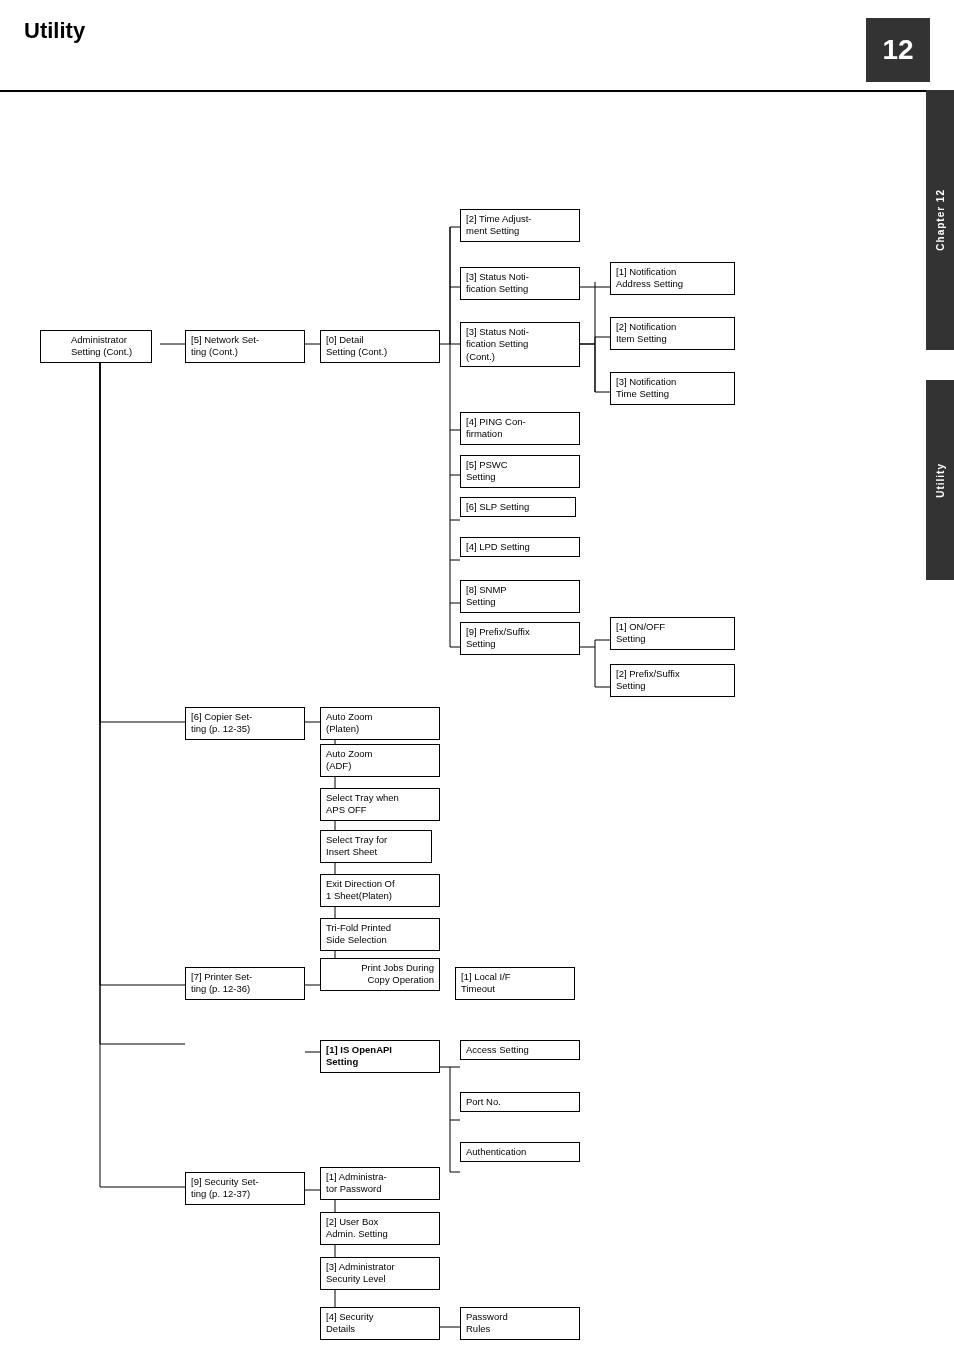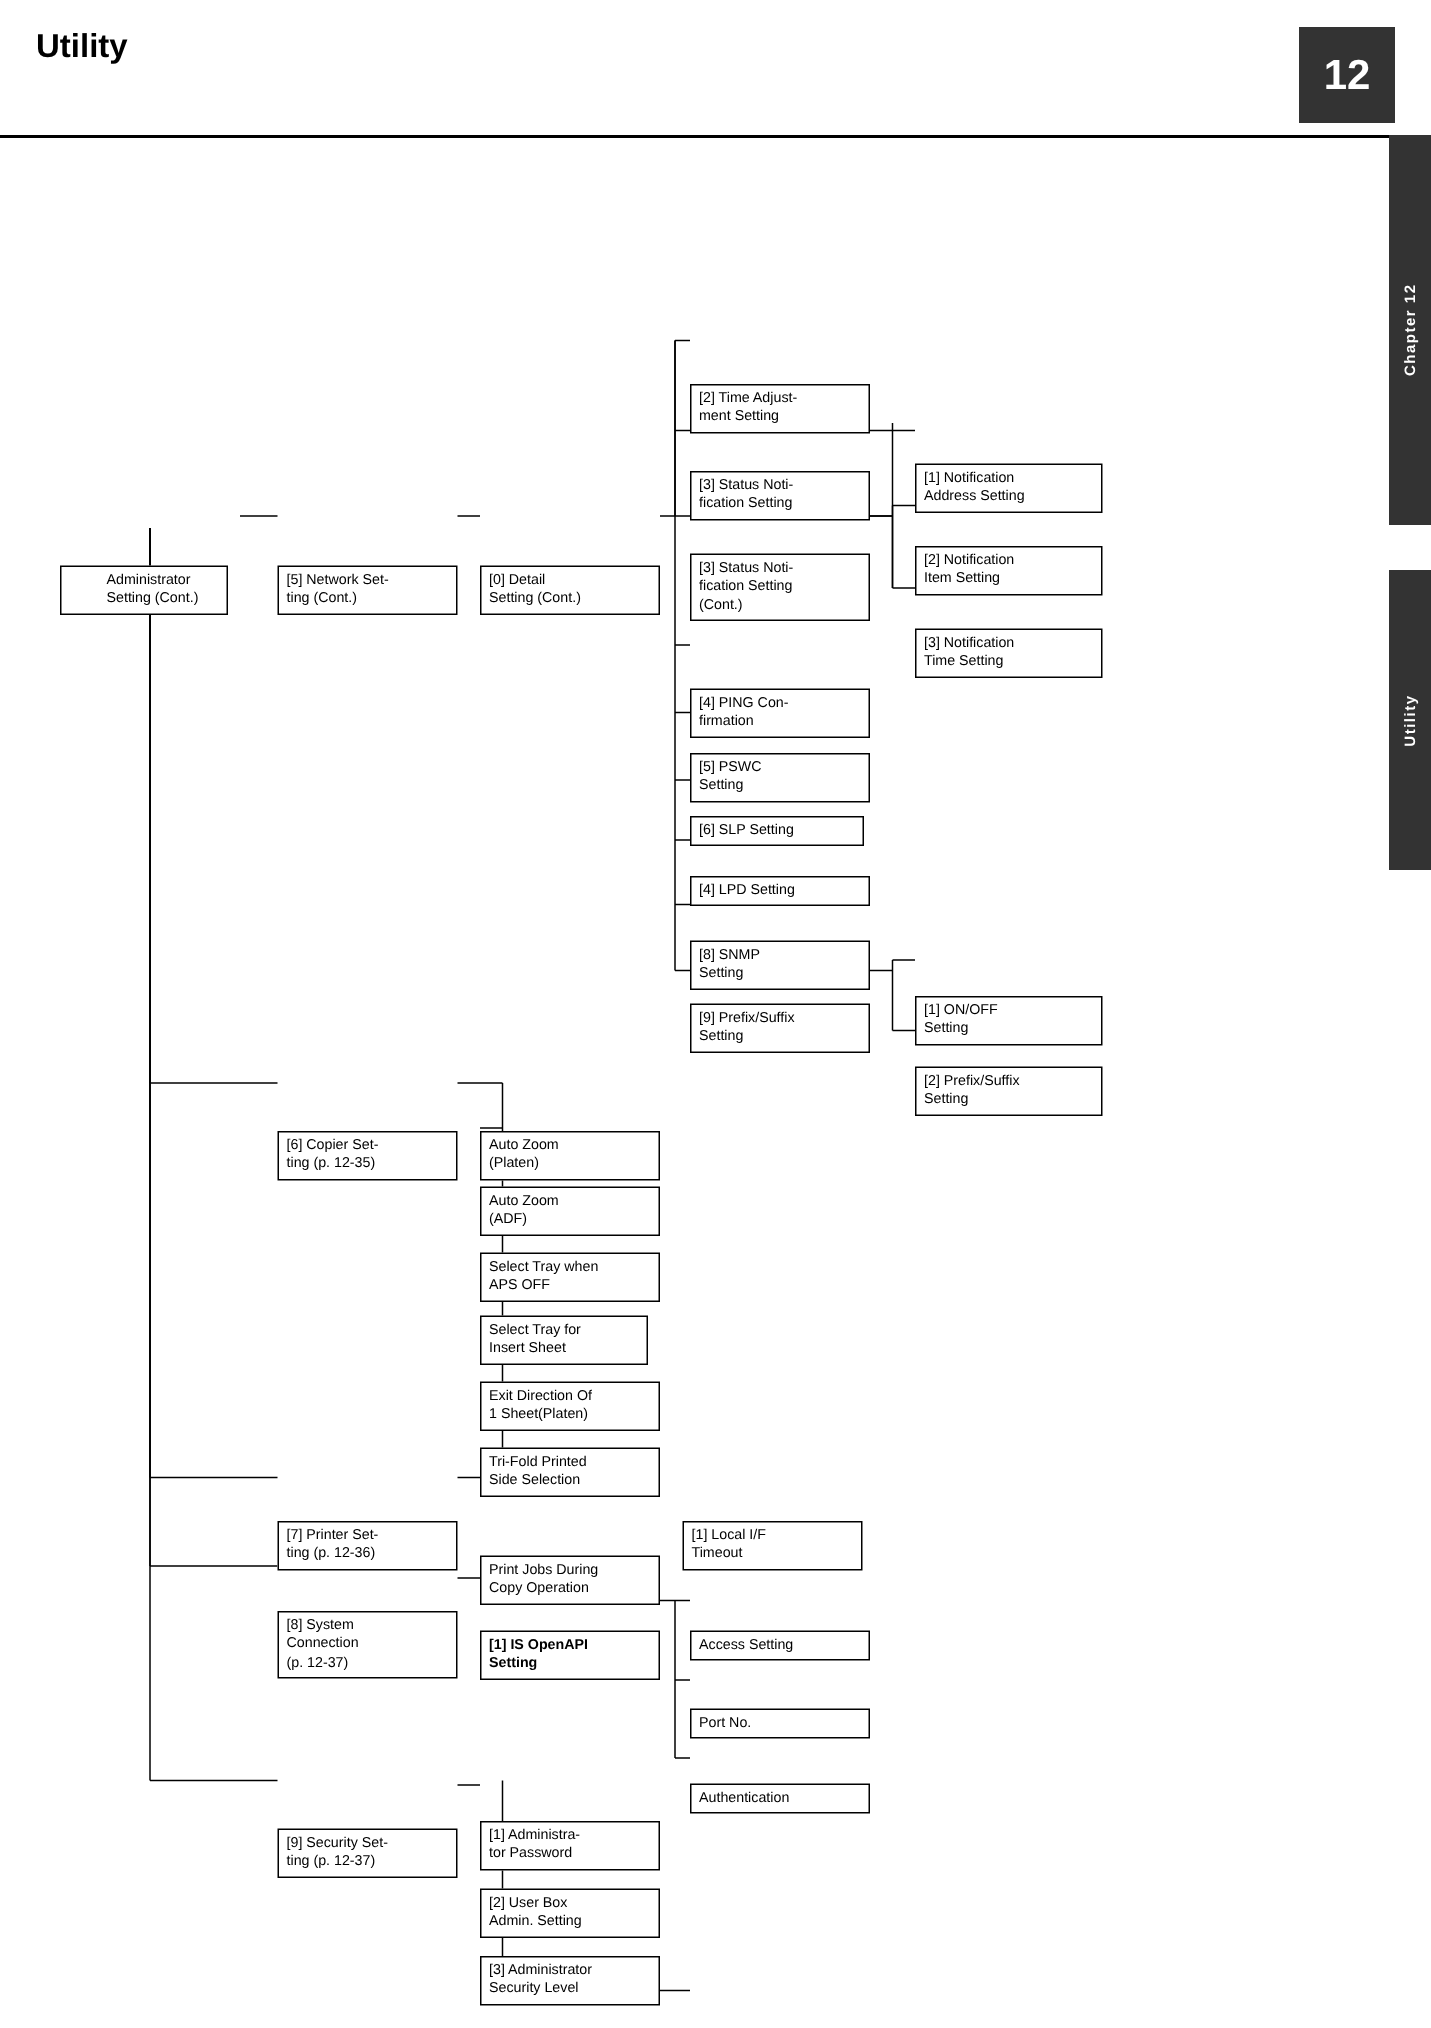--- a/index.html
+++ b/index.html
@@ -44,21 +44,20 @@
     }
 
     
     .box {
       border: 1px solid #000;
       padding: 4px 6px;
       font-size: 10px;
       line-height: 1.3;
       background: #fff;
       display: inline-block;
-      margin-top: 47px;
     }
 
     
     .connector-svg {
       position: absolute;
       top: 0;
       left: 0;
       width: 100%;
       height: 100%;
       pointer-events: none;
@@ -202,25 +201,20 @@
         [6] Copier Set-<br>ting (p. 12-35)
       </div>
     </div>
 
     <div class="node" style="left:155px; top:855px;">
       <div class="box" style="width:120px;">
         [7] Printer Set-<br>ting (p. 12-36)
       </div>
     </div>
 
-    <div class="node" style="left:155px; top:915px;">
-      <div class="box" style="width:120px;">
-        [8] System<br>Connection<br>(p. 12-37)
-      </div>
-    </div>
 
     <div class="node" style="left:155px; top:1060px;">
       <div class="box" style="width:120px;">
         [9] Security Set-<br>ting (p. 12-37)
       </div>
     </div>
 
     <div class="node" style="left:290px; top:218px;">
       <div class="box" style="width:120px;">
         [0] Detail<br>Setting (Cont.)
@@ -256,21 +250,21 @@
         Exit Direction Of<br>1 Sheet(Platen)
       </div>
     </div>
 
     <div class="node" style="left:290px; top:806px;">
       <div class="box" style="width:120px;">
         Tri-Fold Printed<br>Side Selection
       </div>
     </div>
 
-    <div class="node" style="left:290px; top:878px;">
+    <div class="node" style="left:290px; top:846px;text-align:right;">
       <div class="box" style="width:120px;">
         Print Jobs During<br>Copy Operation
       </div>
     </div>
 
     <div class="node" style="left:290px; top:855px;">
       <div class="box" style="width:120px; position:relative; left:135px;">
         [1] Local I/F<br>Timeout
       </div>
     </div>

